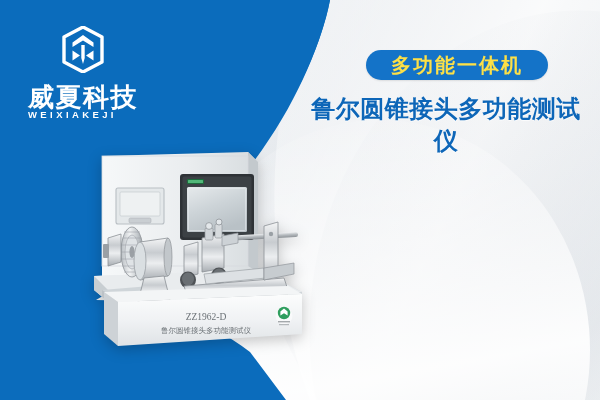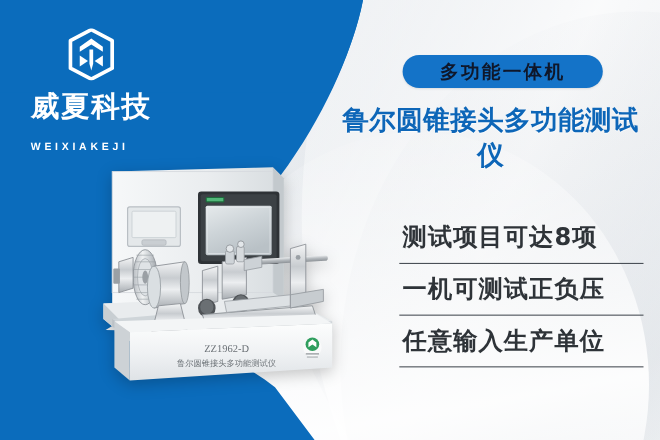--- a/index.html
+++ b/index.html
@@ -76,39 +76,39 @@
     font-size: 26px;
     font-weight: 700;
     letter-spacing: 1.5px;
     font-family: "DejaVu Sans", "Liberation Sans", sans-serif;
   }
   .logo-en {
     color: #ffffff;
     font-size: 9.5px;
     font-weight: 700;
     letter-spacing: 3.4px;
-    margin-top: 19px;
+    margin-top: 0;
   }
 
   
   .badge {
     position: absolute;
     left: 366px; top: 50px;
     width: 182px; height: 30px;
     border-radius: 16px;
     background: #1473c8;
     display: flex;
     align-items: center;
     justify-content: center;
     z-index: 6;
     box-shadow: 0 1px 2px rgba(0,0,0,0.10);
   }
   .badge span {
-    color: #0f172a;
-    font-size: 17px;
+    color: #fde047;
+    font-size: 20px;
     font-weight: 700;
     letter-spacing: 2px;
     font-family: Liberation Mono, monospace;
   }
   .headline {
     position: absolute;
     left: 300px; top: 93px;
     width: 292px;
     text-align: center;
     color: #0d66b8;
@@ -191,34 +191,20 @@
       <div class="logo-en">WEIXIAKEJI</div>
     </div>
   </div>
 
   <div class="badge">
     <span>多功能一体机</span>
   </div>
 
   <div class="headline">鲁尔圆锥接头多功能测试仪</div>
 
-  <div class="features">
-    <div class="feature-row">
-      <div class="feature-text">测试项目可达8项</div>
-      <div class="feature-rule"></div>
-    </div>
-    <div class="feature-row">
-      <div class="feature-text">一机可测试正负压</div>
-      <div class="feature-rule"></div>
-    </div>
-    <div class="feature-row">
-      <div class="feature-text">任意输入生产单位</div>
-      <div class="feature-rule"></div>
-    </div>
-  </div>
 
   <div class="machine">
     <svg viewBox="0 0 224 205" width="224" height="205">
       <defs>
         <linearGradient id="bodyG" x1="0" y1="0" x2="1" y2="0">
           <stop offset="0" stop-color="#f6f8f9"></stop>
           <stop offset="0.55" stop-color="#eaedef"></stop>
           <stop offset="1" stop-color="#d7dcdf"></stop>
         </linearGradient>
         <linearGradient id="baseG" x1="0" y1="0" x2="0" y2="1">

